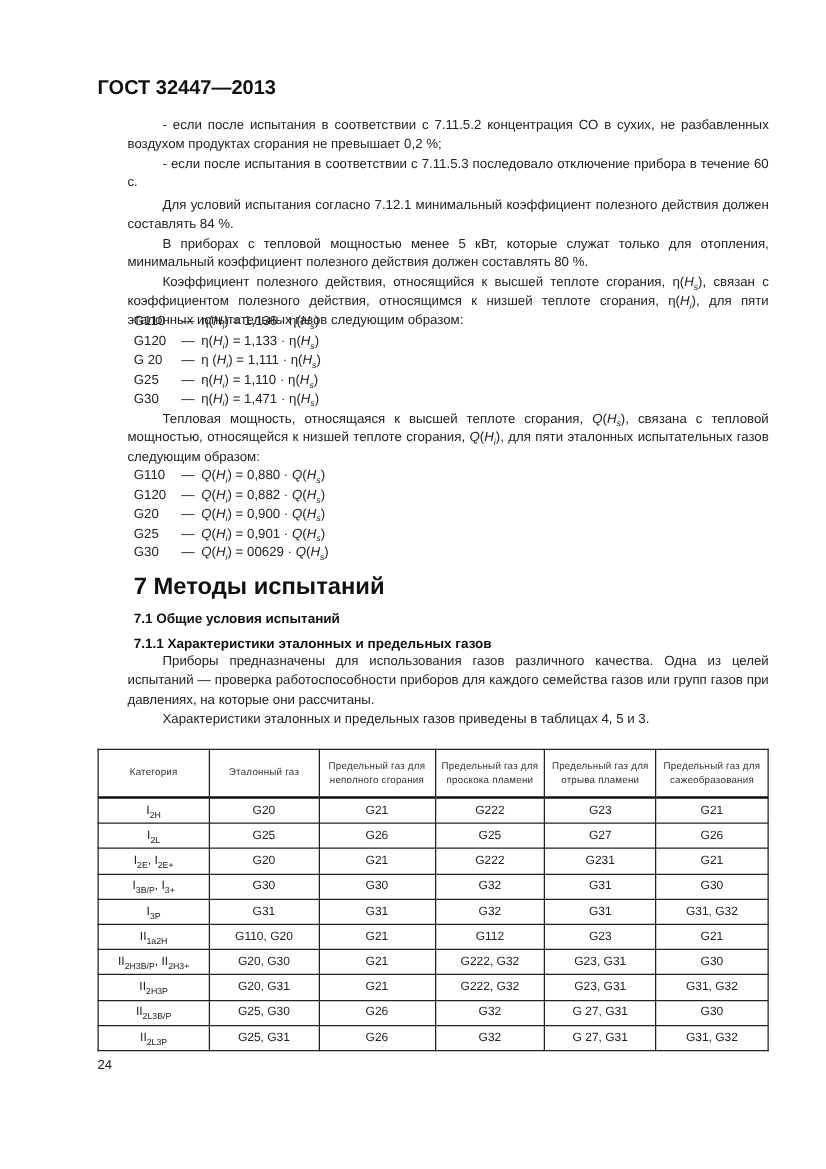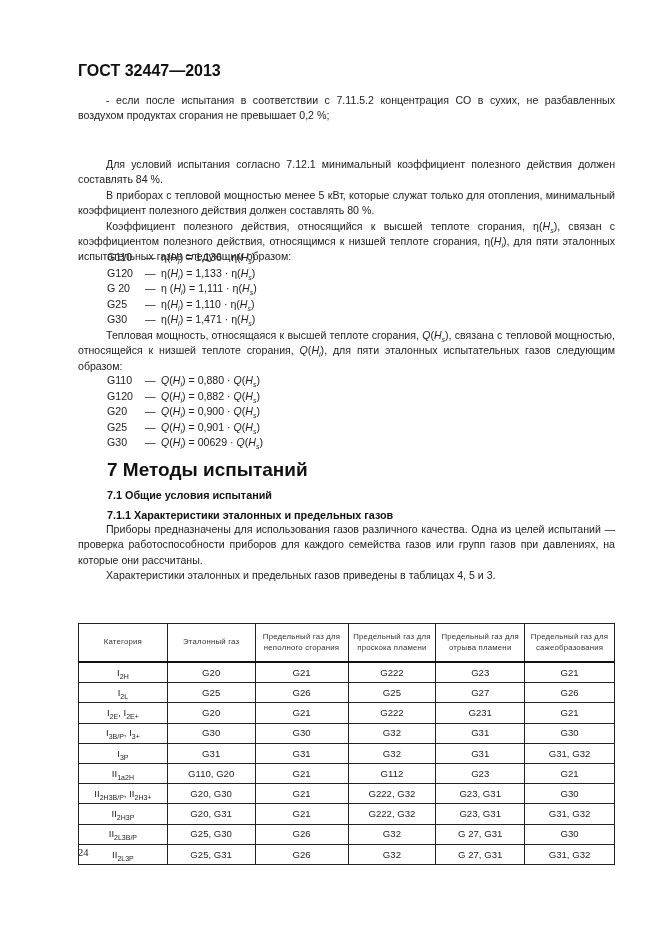--- a/index.html
+++ b/index.html
@@ -5,51 +5,52 @@
   html, body { margin: 0; padding: 0; background: #ffffff; }
   body {
     width: 661px; height: 935px; position: relative; overflow: hidden;
     font-family: "Liberation Sans", sans-serif; color: #222222;
     font-size: 10.6px; line-height: 15.4px;
   }
   .page { position: absolute; left: 0; top: 0; width: 661px; height: 935px; }
   .hdr { position: absolute; left: 78px; top: 63px; font-weight: bold; font-size: 16px; color: #111; }
   .block { position: absolute; left: 78px; width: 537px; text-align: justify; }
   .p { margin: 0; }
-  .ind { text-indent: 28px; }
+  .ind { text-indent: 28px; margin-left: 24px; }
   .h2 { position: absolute; left: 107px; font-weight: bold; font-size: 10.8px; color: #111; }
   .h1 { position: absolute; left: 107px; font-weight: bold; font-size: 19px; color: #111; }
   .formula { position: absolute; left: 107px; }
   .frow { height: 15.6px; white-space: nowrap; }
   .fgas { display: inline-block; width: 38px; }
   .fdash { display: inline-block; width: 16px; }
   .i { font-style: italic; }
   sub { font-size: 7px; vertical-align: -3px; line-height: 0; }
   .caption { position: absolute; left: 78px; top: 579px; font-size: 9.2px; color: #222; }
   .spaced { letter-spacing: 2.2px; }
   table.tbl {
     position: absolute; left: 78px; top: 599px; width: 537px;
-    border-collapse: collapse; font-size: 9.6px; color: #222; margin-top: 24px;
+    border-collapse: collapse; font-size: 9.6px; color: #222;
   }
   .tbl td, .tbl th { border: 1px solid #222; text-align: center; vertical-align: middle; padding: 0 2px; }
   .tbl th { font-weight: normal; font-size: 7.8px; line-height: 10.5px; height: 37px; color: #333; letter-spacing: 0.2px; }
   .tbl thead tr { border-bottom: 2.5px solid #111; }
   .tbl thead th { border-bottom: 2.5px solid #111; }
   .tbl td { height: 19.2px; }
-  .pagenum { position: absolute; left: 78px; top: 845px; font-size: 10.5px; color: #222; font-family: Liberation Serif, serif; }
+  .pagenum { position: absolute; left: 78px; top: 845px; font-size: 10.5px; color: #222; }
 </style>
 </head>
 <body>
 
 <div class="page">
 
   <div class="hdr">ГОСТ 32447—2013</div>
 
   <div class="block" style="top:93px;">
     <p class="p ind">- если после испытания в соответствии с 7.11.5.2 концентрация СО в сухих, не разбавленных воздухом продуктах сгорания не превышает 0,2 %;</p>
+    <p class="p ind">- если после испытания в соответствии с 7.11.5.3 последовало отключение прибора в течение 60 с.</p>
   </div>
 
 
   <div class="block" style="top:157px;">
     <p class="p ind">Для условий испытания согласно 7.12.1 минимальный коэффициент полезного действия должен составлять 84 %.</p>
     <p class="p ind">В приборах с тепловой мощностью менее 5 кВт, которые служат только для отопления, минимальный коэффициент полезного действия должен составлять 80 %.</p>
     <p class="p ind">
       <span>Коэффициент полезного действия, относящийся к высшей теплоте сгорания, η(</span><span class="i">H</span><sub class="i">s</sub><span>), связан с коэффициентом полезного действия, относящимся к низшей теплоте сгорания, η(</span><span class="i">H</span><sub class="i">i</sub><span>), для пяти эталонных испытательных газов следующим образом:</span>
     </p>
   </div>

